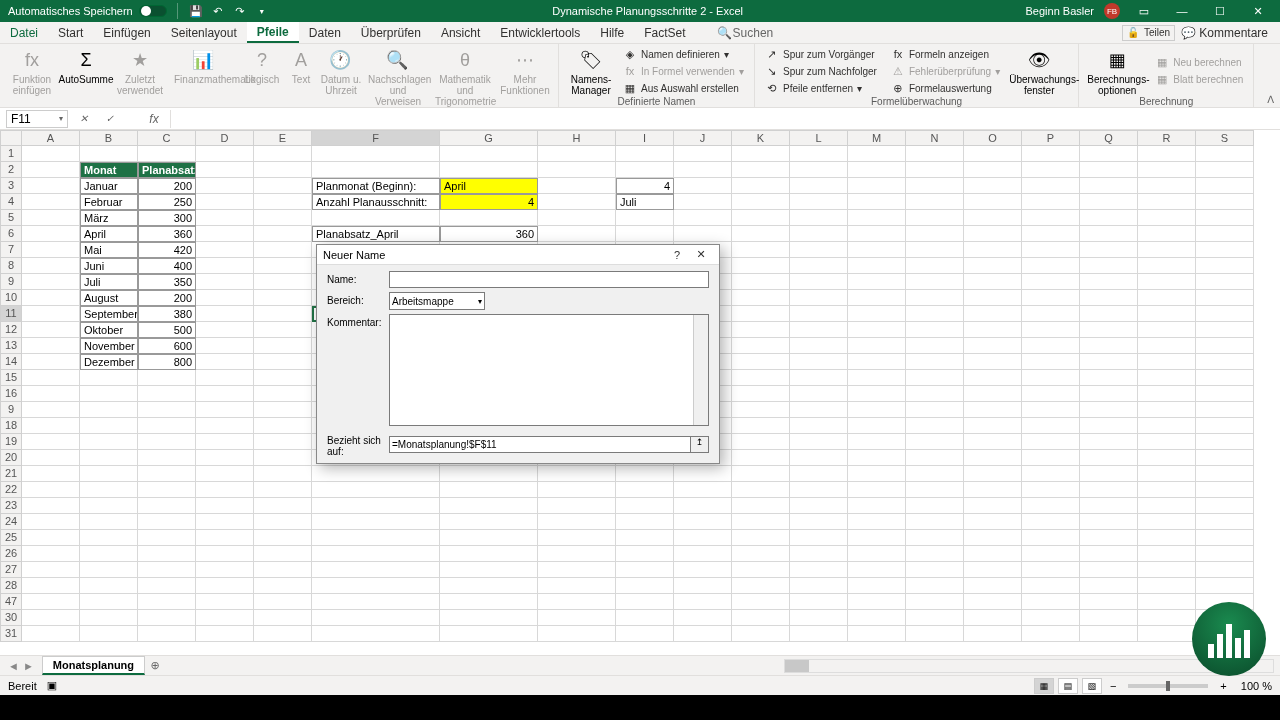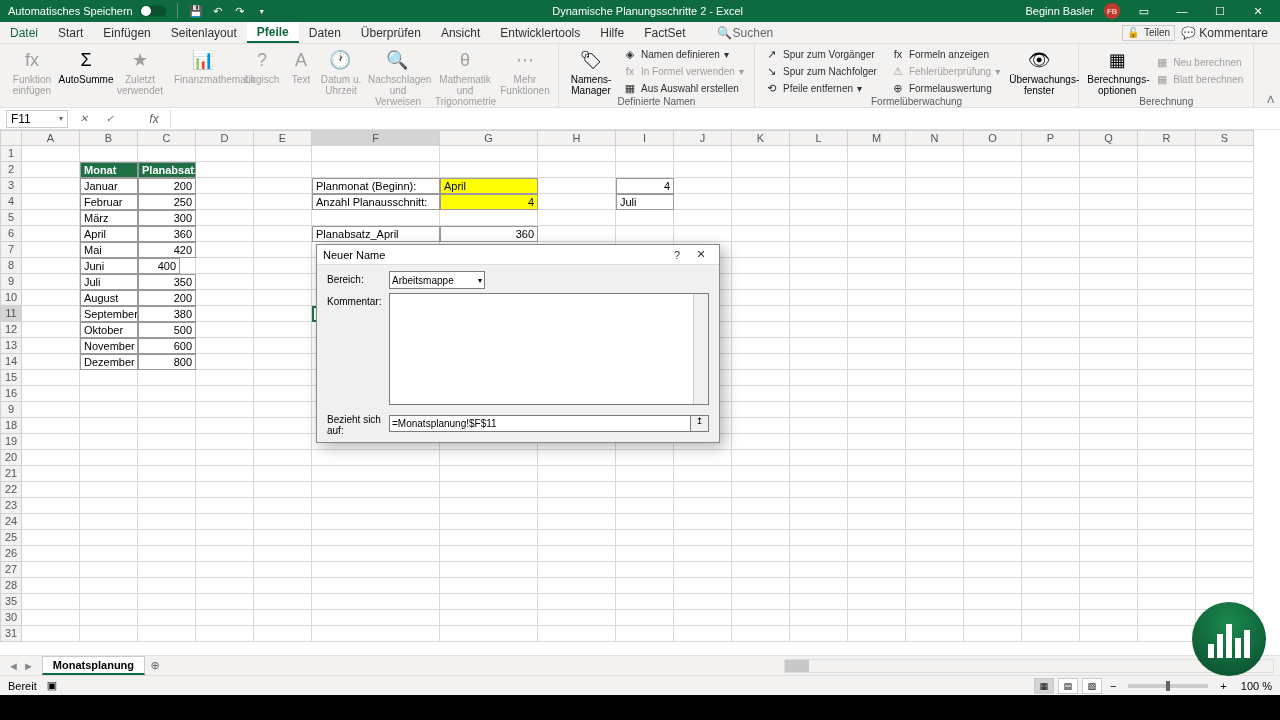--- a/index.html
+++ b/index.html
@@ -861,21 +861,21 @@
         <div class="cell" style="left: 674px; top: 432px; width: 58px;"></div>
         <div class="cell" style="left: 732px; top: 432px; width: 58px;"></div>
         <div class="cell" style="left: 790px; top: 432px; width: 58px;"></div>
         <div class="cell" style="left: 848px; top: 432px; width: 58px;"></div>
         <div class="cell" style="left: 906px; top: 432px; width: 58px;"></div>
         <div class="cell" style="left: 964px; top: 432px; width: 58px;"></div>
         <div class="cell" style="left: 1022px; top: 432px; width: 58px;"></div>
         <div class="cell" style="left: 1080px; top: 432px; width: 58px;"></div>
         <div class="cell" style="left: 1138px; top: 432px; width: 58px;"></div>
         <div class="cell" style="left: 1196px; top: 432px; width: 58px;"></div>
-        <div class="rowhdr" style="top: 448px;">35</div>
+        <div class="rowhdr" style="top: 448px;">47</div>
         <div class="cell" style="left: 22px; top: 448px; width: 58px;"></div>
         <div class="cell" style="left: 80px; top: 448px; width: 58px;"></div>
         <div class="cell" style="left: 138px; top: 448px; width: 58px;"></div>
         <div class="cell" style="left: 196px; top: 448px; width: 58px;"></div>
         <div class="cell" style="left: 254px; top: 448px; width: 58px;"></div>
         <div class="cell" style="left: 312px; top: 448px; width: 128px;"></div>
         <div class="cell" style="left: 440px; top: 448px; width: 98px;"></div>
         <div class="cell" style="left: 538px; top: 448px; width: 78px;"></div>
         <div class="cell" style="left: 616px; top: 448px; width: 58px;"></div>
         <div class="cell" style="left: 674px; top: 448px; width: 58px;"></div>
@@ -934,21 +934,21 @@
         <div class="cell bordered num" style="left: 138px; top: 32px; width: 58px;">200</div>
         <div class="cell bordered" style="left: 80px; top: 48px; width: 58px;">Februar</div>
         <div class="cell bordered num" style="left: 138px; top: 48px; width: 58px;">250</div>
         <div class="cell bordered" style="left: 80px; top: 64px; width: 58px;">März</div>
         <div class="cell bordered num" style="left: 138px; top: 64px; width: 58px;">300</div>
         <div class="cell bordered" style="left: 80px; top: 80px; width: 58px;">April</div>
         <div class="cell bordered num" style="left: 138px; top: 80px; width: 58px;">360</div>
         <div class="cell bordered" style="left: 80px; top: 96px; width: 58px;">Mai</div>
         <div class="cell bordered num" style="left: 138px; top: 96px; width: 58px;">420</div>
         <div class="cell bordered" style="left: 80px; top: 112px; width: 58px;">Juni</div>
-        <div class="cell bordered num" style="left: 138px; top: 112px; width: 42px;">400</div>
+        <div class="cell bordered num" style="left: 138px; top: 112px; width: 58px;">400</div>
         <div class="cell bordered" style="left: 80px; top: 128px; width: 58px;">Juli</div>
         <div class="cell bordered num" style="left: 138px; top: 128px; width: 58px;">350</div>
         <div class="cell bordered" style="left: 80px; top: 144px; width: 58px;">August</div>
         <div class="cell bordered num" style="left: 138px; top: 144px; width: 58px;">200</div>
         <div class="cell bordered" style="left: 80px; top: 160px; width: 58px;">September</div>
         <div class="cell bordered num" style="left: 138px; top: 160px; width: 58px;">380</div>
         <div class="cell bordered" style="left: 80px; top: 176px; width: 58px;">Oktober</div>
         <div class="cell bordered num" style="left: 138px; top: 176px; width: 58px;">500</div>
         <div class="cell bordered" style="left: 80px; top: 192px; width: 58px;">November</div>
         <div class="cell bordered num" style="left: 138px; top: 192px; width: 58px;">600</div>
@@ -999,20 +999,24 @@
 </div>
 
 <div class="dialog">
   <div class="dialog-titlebar">
     <div class="dialog-title">Neuer Name</div>
     <div class="dialog-hbtn">?</div>
     <div class="dialog-hbtn">✕</div>
   </div>
   <div class="dialog-body">
     <div class="dlg-row">
+      <div class="dlg-label">Name:</div>
+      <input class="dlg-input" value="" style="">
+    </div>
+    <div class="dlg-row">
       <div class="dlg-label">Bereich:</div>
       <div class="dlg-select">
           <span>Arbeitsmappe</span>
           <span style="font-size:8px;">▾</span>
         </div>
     </div>
     <div class="dlg-row">
       <div class="dlg-label">Kommentar:</div>
       <div class="dlg-textarea"></div>
     </div>

